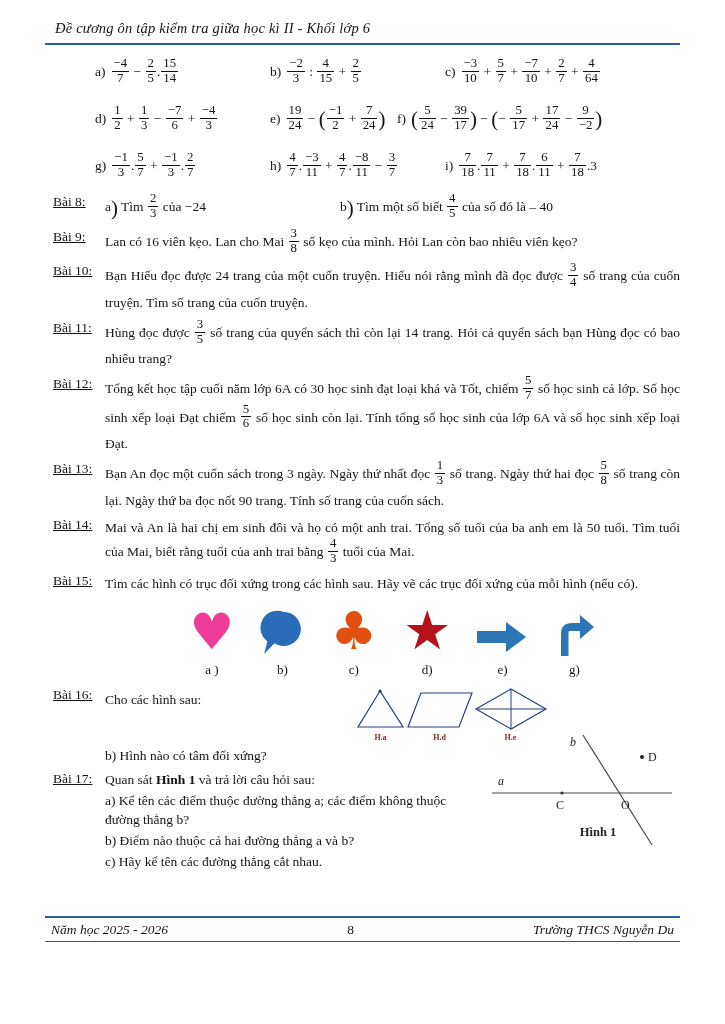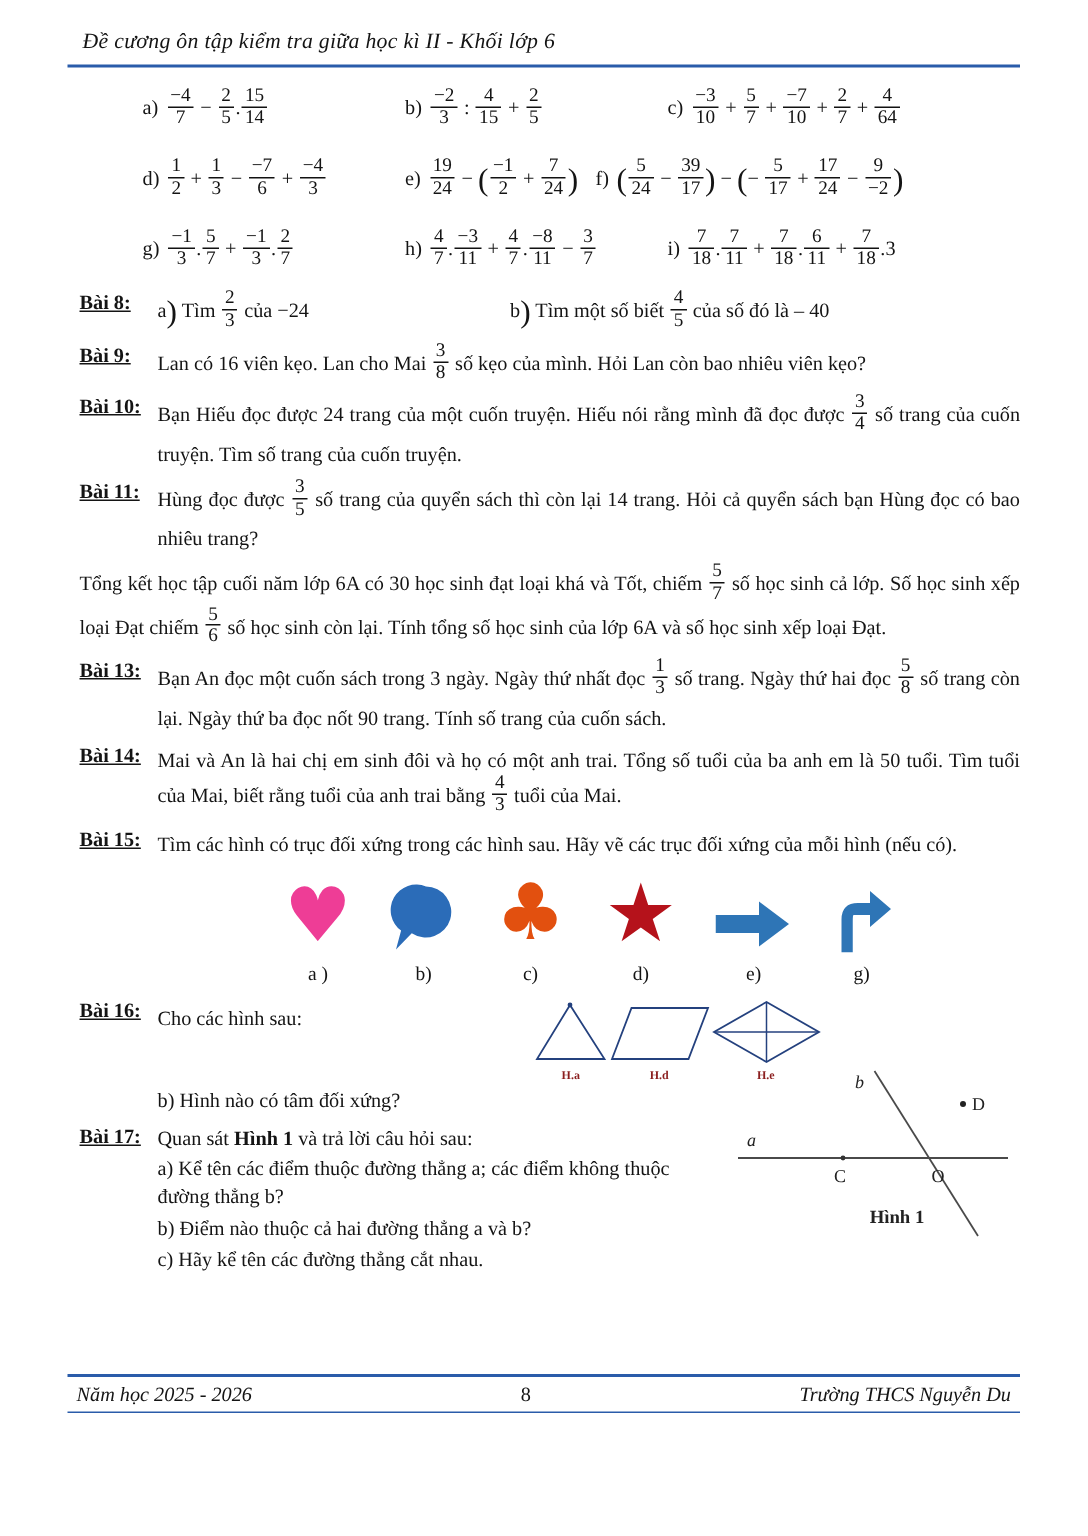--- a/index.html
+++ b/index.html
@@ -13,21 +13,21 @@
 .calc-row{position:relative;height:47px}
 .calc-cell{position:absolute;top:6px;white-space:nowrap}
 .calc-label{margin-right:5px}
 
 .frac{display:inline-block;vertical-align:middle;text-align:center;line-height:1.08;font-size:.95em;margin:0 1px;position:relative;top:-2px}
 .fn{display:block;border-bottom:1.2px solid #111;padding:0 2px}
 .fd{display:block;padding:0 2px}
 .pn{font-size:1.55em;line-height:.9;vertical-align:middle}
 
 .bai{display:flex;padding-left:8px;margin-bottom:6px}
-.bai-label{flex:0 0 52px;font-weight:bold;text-decoration:underline;white-space:nowrap}
+.bai-label{flex:0 0 52px;font-weight:normal;text-decoration:underline;white-space:nowrap}
 .bai-body{flex:1;line-height:1.6}
 .just{text-align:justify}
 .b8{display:flex}
 .b8a{flex:0 0 235px}
 
 .shapes{display:flex;align-items:flex-end;justify-content:center;gap:26px;margin-top:10px}
 .shape-col{display:flex;flex-direction:column;align-items:center;min-width:40px}
 .glyph{font-family:"DejaVu Sans",sans-serif;line-height:.95;display:block}
 .g-heart{font-size:50px;color:#ee3d96}
 .g-club{font-size:52px;color:#e2500f}
@@ -117,20 +117,21 @@
     <span class="bai-label">Bài 10:</span>
     <div class="bai-body just">Bạn Hiếu đọc được 24 trang của một cuốn truyện. Hiếu nói rằng mình đã đọc được <span class="frac"><span class="fn">3</span><span class="fd">4</span></span> số trang của cuốn truyện. Tìm số trang của cuốn truyện.</div>
   </div>
 
   <div class="bai">
     <span class="bai-label">Bài 11:</span>
     <div class="bai-body just">Hùng đọc được <span class="frac"><span class="fn">3</span><span class="fd">5</span></span> số trang của quyển sách thì còn lại 14 trang. Hỏi cả quyển sách bạn Hùng đọc có bao nhiêu trang?</div>
   </div>
 
   <div class="bai">
+    <span class="bai-label">Bài 12:</span>
     <div class="bai-body just">Tổng kết học tập cuối năm lớp 6A có 30 học sinh đạt loại khá và Tốt, chiếm <span class="frac"><span class="fn">5</span><span class="fd">7</span></span> số học sinh cả lớp. Số học sinh xếp loại Đạt chiếm <span class="frac"><span class="fn">5</span><span class="fd">6</span></span> số học sinh còn lại. Tính tổng số học sinh của lớp 6A và số học sinh xếp loại Đạt.</div>
   </div>
 
   <div class="bai">
     <span class="bai-label">Bài 13:</span>
     <div class="bai-body just">Bạn An đọc một cuốn sách trong 3 ngày. Ngày thứ nhất đọc <span class="frac"><span class="fn">1</span><span class="fd">3</span></span> số trang. Ngày thứ hai đọc <span class="frac"><span class="fn">5</span><span class="fd">8</span></span> số trang còn lại. Ngày thứ ba đọc nốt 90 trang. Tính số trang của cuốn sách.</div>
   </div>
 
   <div class="bai">
     <span class="bai-label">Bài 14:</span>

